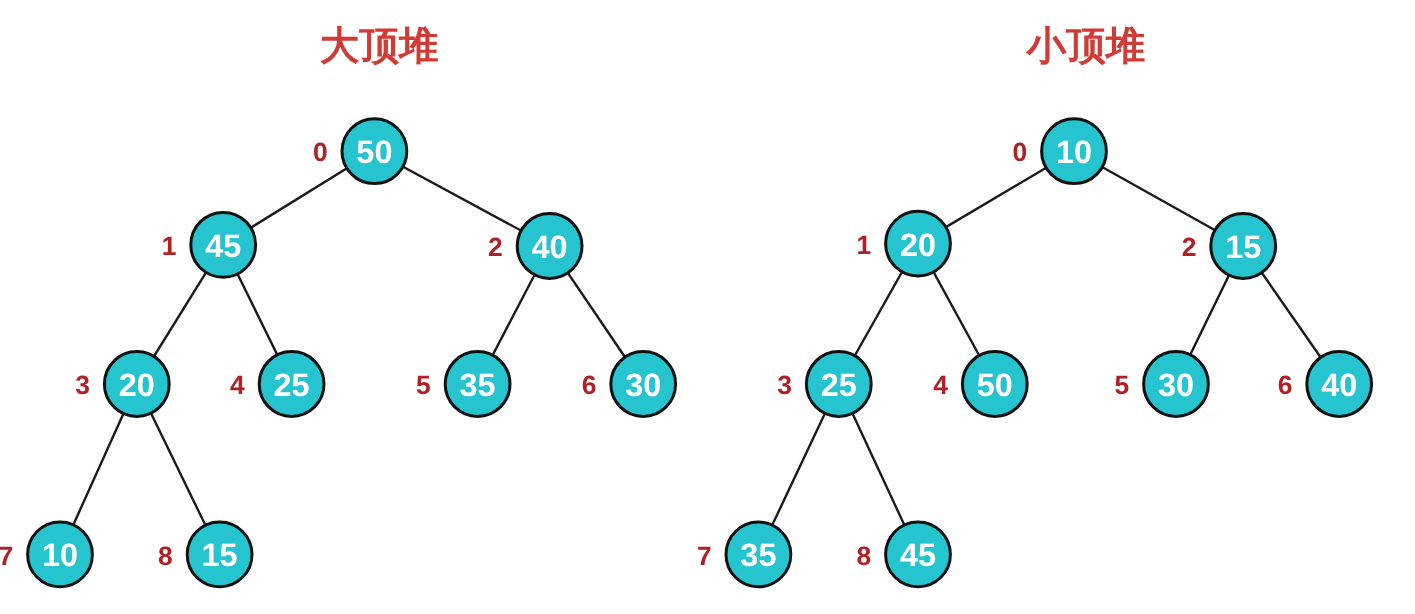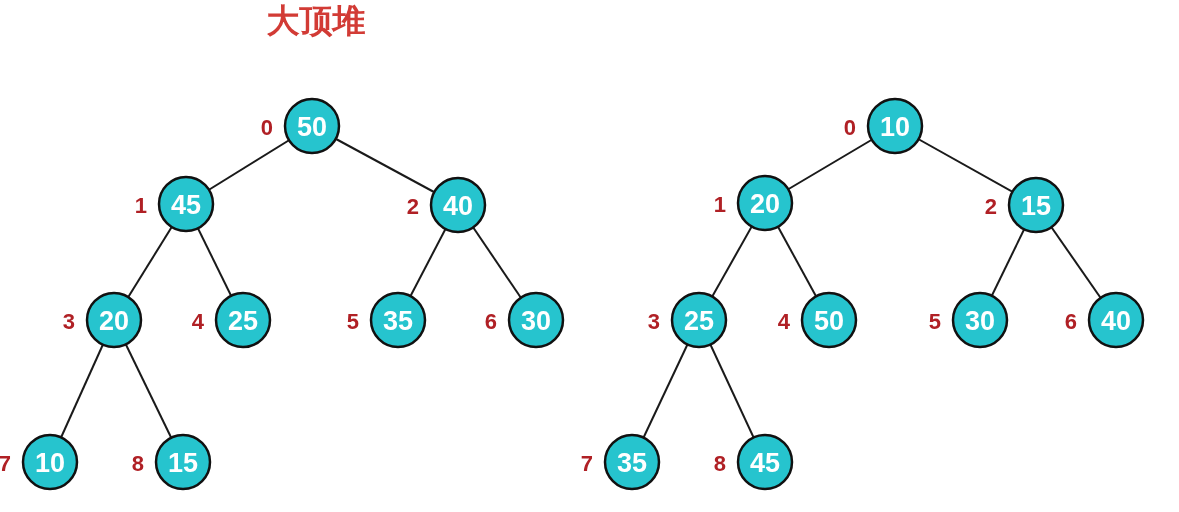--- a/index.html
+++ b/index.html
@@ -10,21 +10,21 @@
   .canvas {
     position: relative;
     width: 1179px;
     height: 512px;
     background: #ffffff;
     overflow: hidden;
     font-family: "Liberation Sans", "DejaVu Sans", sans-serif;
   }
   .heap-title {
     position: absolute;
-    top: 4px;
+    top: 21px;
     transform: translateX(-50%);
     font-size: 33px;
     font-weight: bold;
     line-height: 1;
     white-space: nowrap;
     color: #d23b35;
   }
   .heap-title.left  { left: 316px; }
   .heap-title.right { left: 905px; }
   svg.diagram {
@@ -41,20 +41,21 @@
     font-family: "Liberation Sans", "DejaVu Sans", sans-serif;
     font-weight: bold;
     font-size: 22px;
   }
 </style>
 </head>
 <body>
 
 <div class="canvas" style="background: rgb(255, 255, 255);">
   <div class="heap-title left" style="color: rgb(210, 59, 53);">大顶堆</div>
+  <div class="heap-title right" style="color: rgb(210, 59, 53);">小顶堆</div>
   <svg class="diagram" id="tree-svg" xmlns="http://www.w3.org/2000/svg" width="1179" height="512" viewBox="0 0 1179 512">
       <g>
         <line x1="312" y1="126" x2="186" y2="204" stroke="#1a1a1a" stroke-width="2"></line>
         <line x1="312" y1="126" x2="458" y2="205" stroke="#1a1a1a" stroke-width="2"></line>
         <line x1="186" y1="204" x2="114" y2="320" stroke="#1a1a1a" stroke-width="2"></line>
         <line x1="186" y1="204" x2="243" y2="320" stroke="#1a1a1a" stroke-width="2"></line>
         <line x1="458" y1="205" x2="398" y2="320" stroke="#1a1a1a" stroke-width="2"></line>
         <line x1="458" y1="205" x2="536" y2="320" stroke="#1a1a1a" stroke-width="2"></line>
         <line x1="114" y1="320" x2="50" y2="462" stroke="#1a1a1a" stroke-width="2"></line>
         <line x1="114" y1="320" x2="183" y2="462" stroke="#1a1a1a" stroke-width="2"></line>

